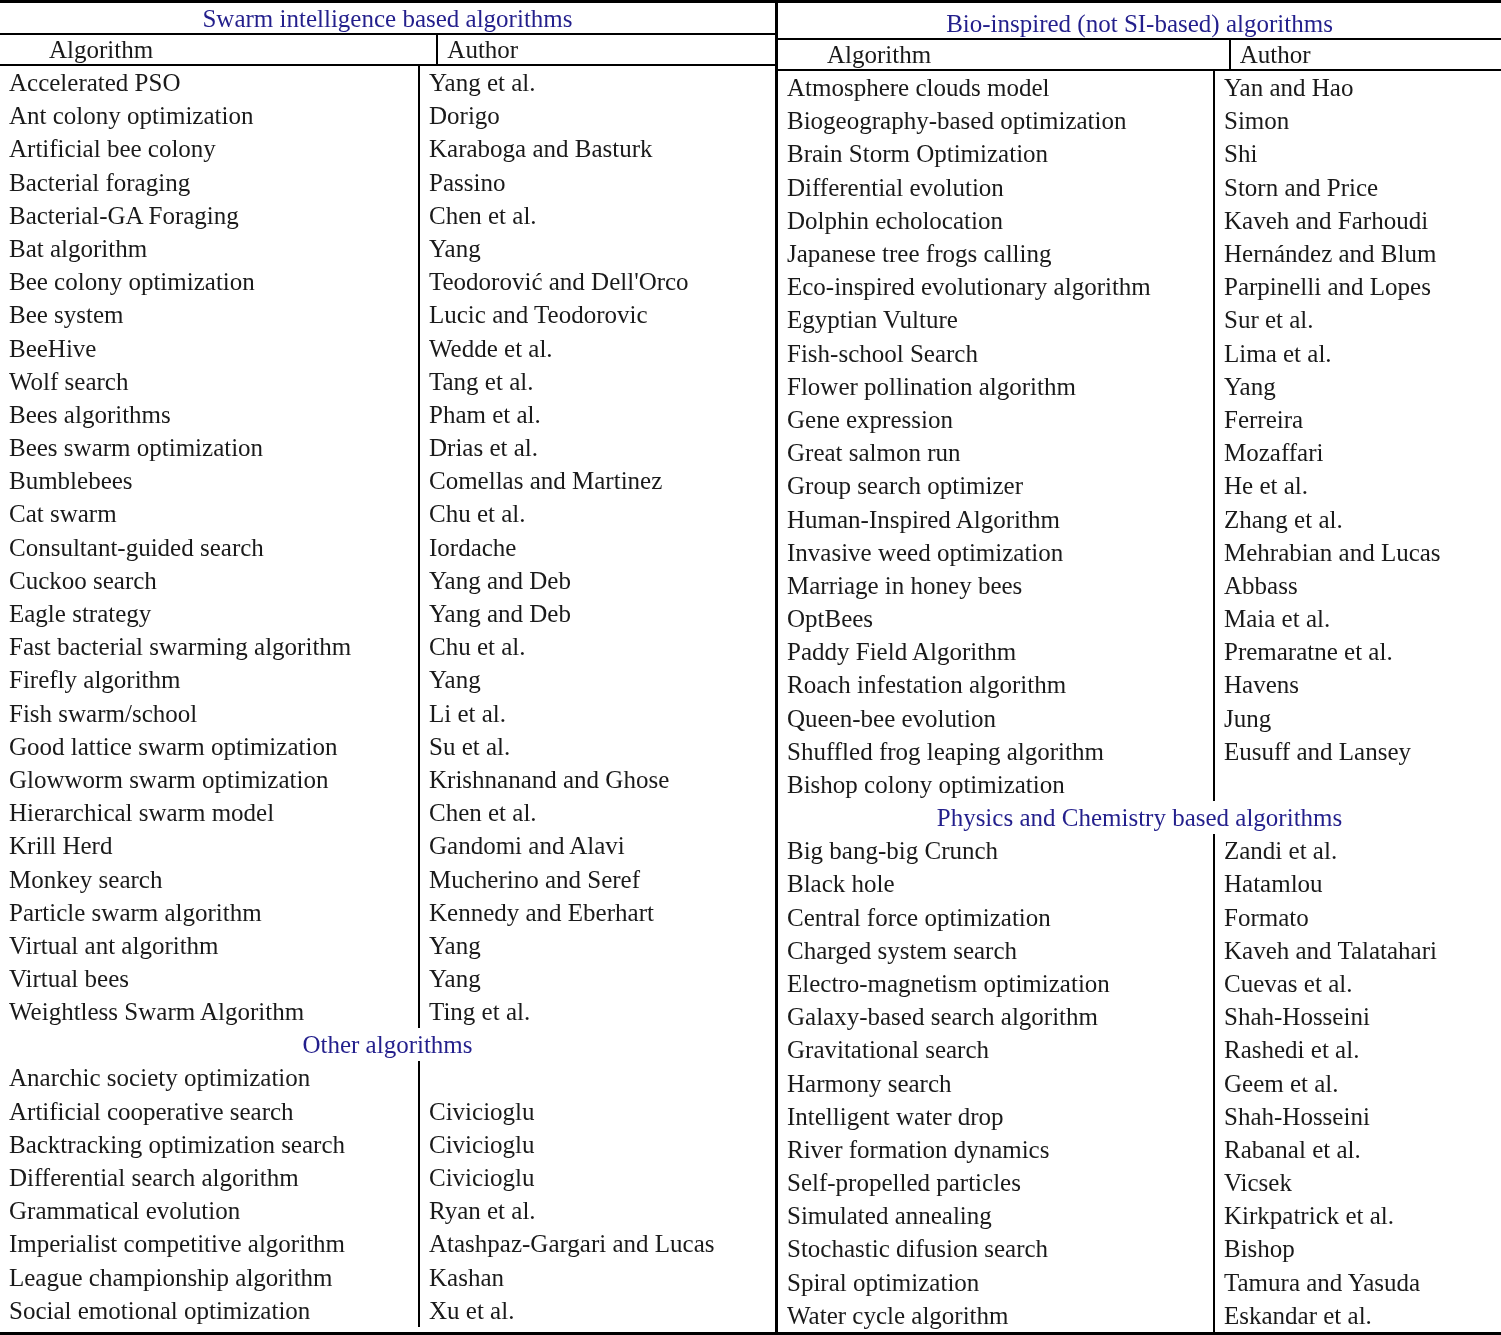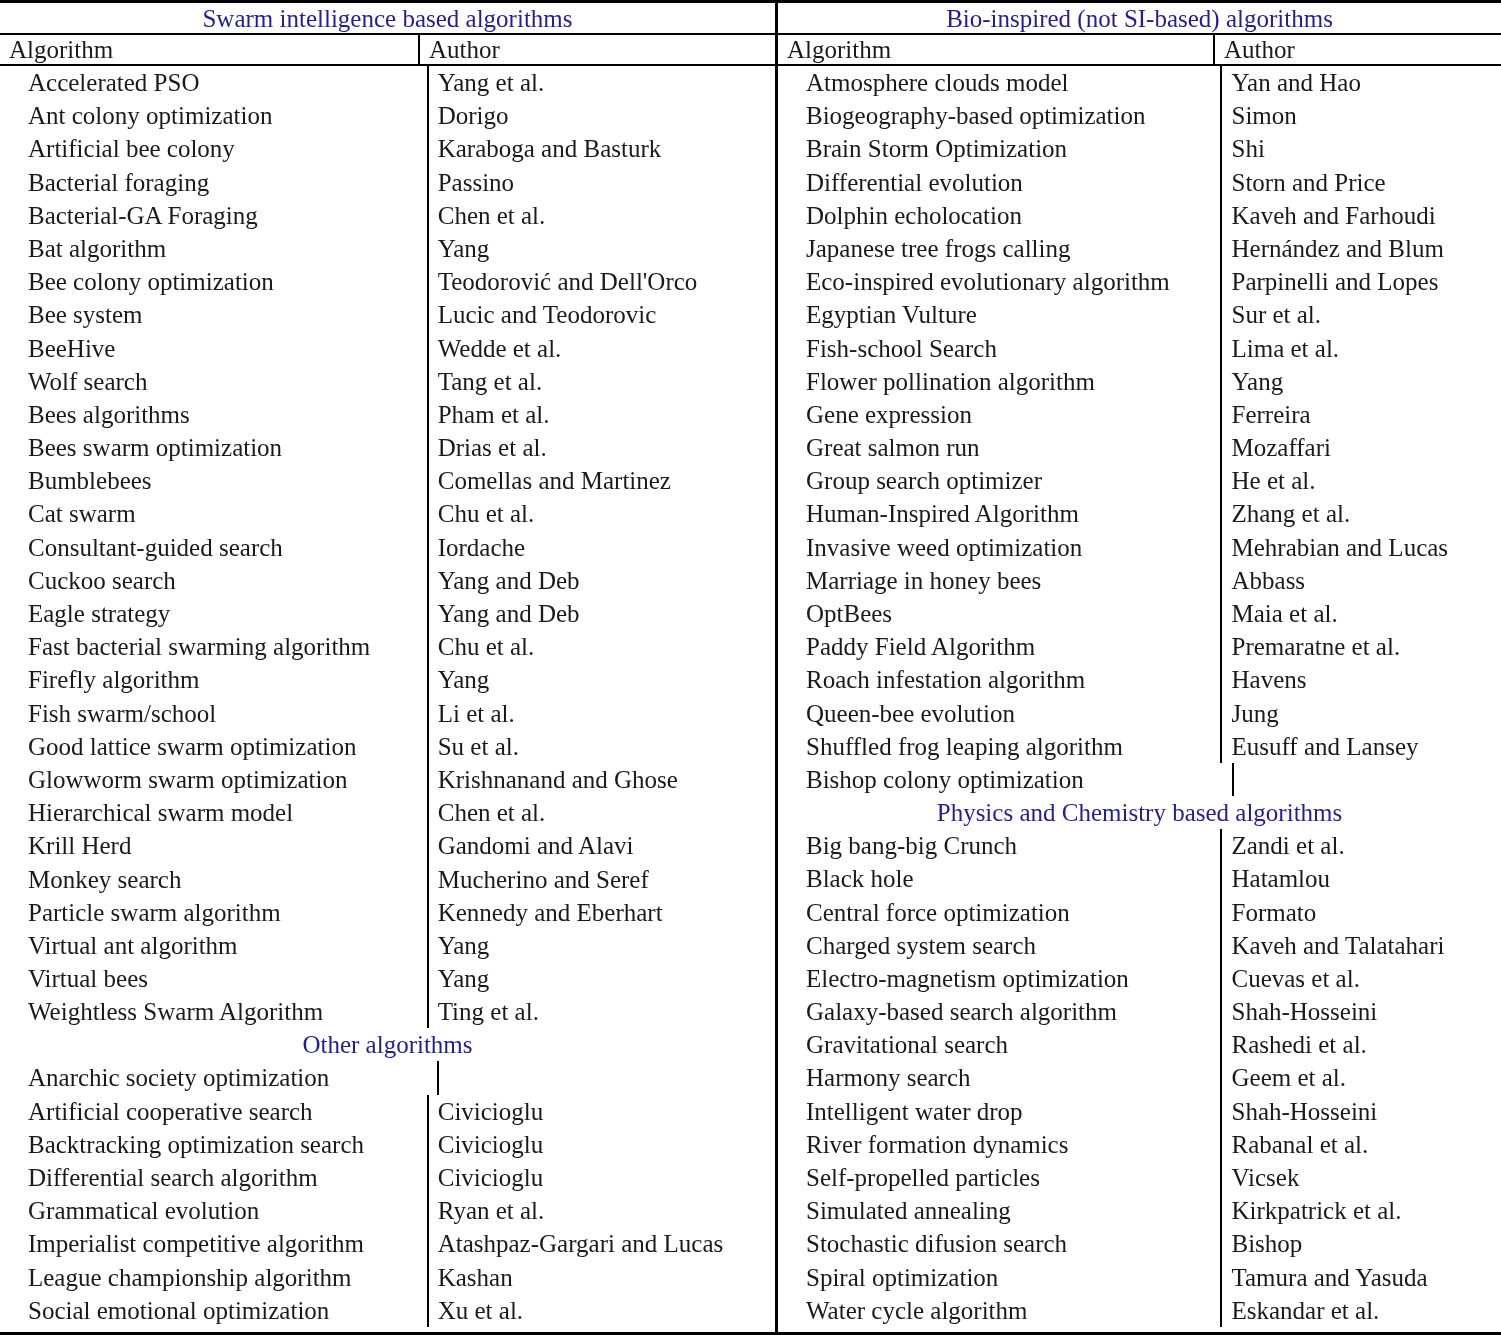--- a/index.html
+++ b/index.html
@@ -36,20 +36,21 @@
     display: flex;
     flex-direction: column;
     position: relative;
   }
   .half-left {
     width: 778px;
     border-right: 3px solid #000;
   }
   .half-right {
     width: 723px;
+    justify-content: flex-end;
   }
   .band-title {
     height: 32px;
     line-height: 31px;
     text-align: center;
     color: #231f8c;
     font-size: 25px;
     border-bottom: 2px solid #000;
     display: block;
     box-sizing: border-box;
@@ -61,20 +62,21 @@
     border-top: none;
     height: 33px;
     line-height: 33px;
   }
   .colhdr-row {
     display: flex;
     flex-direction: row;
     height: 31px;
     border-bottom: 2px solid #000;
     box-sizing: border-box;
+    padding-left: 40px;
   }
   .row {
     display: flex;
     flex-direction: row;
     height: 33.2px;
     box-sizing: border-box;
   }
   .cell {
     box-sizing: border-box;
     font-size: 25px;
@@ -87,21 +89,21 @@
   .cell.hdr {
     line-height: 30px;
   }
   
   .half-left .cell.c-alg { width: 420px; border-right: 2px solid #000; }
   .half-left .cell.c-aut { width: 355px; }
   
   .half-right .cell.c-alg { width: 437px; border-right: 2px solid #000; }
   .half-right .cell.c-aut { width: 286px; }
 
-  .rows-block { display: flex; flex-direction: column; padding-left: 19px; }
+  .rows-block { display: flex; flex-direction: column; }
 </style>
 </head>
 <body>
 
 <div id="page">
   <div class="table-wrap">
 
     <div class="half half-left">
 
       <div class="band-title">Swarm intelligence based algorithms</div>

